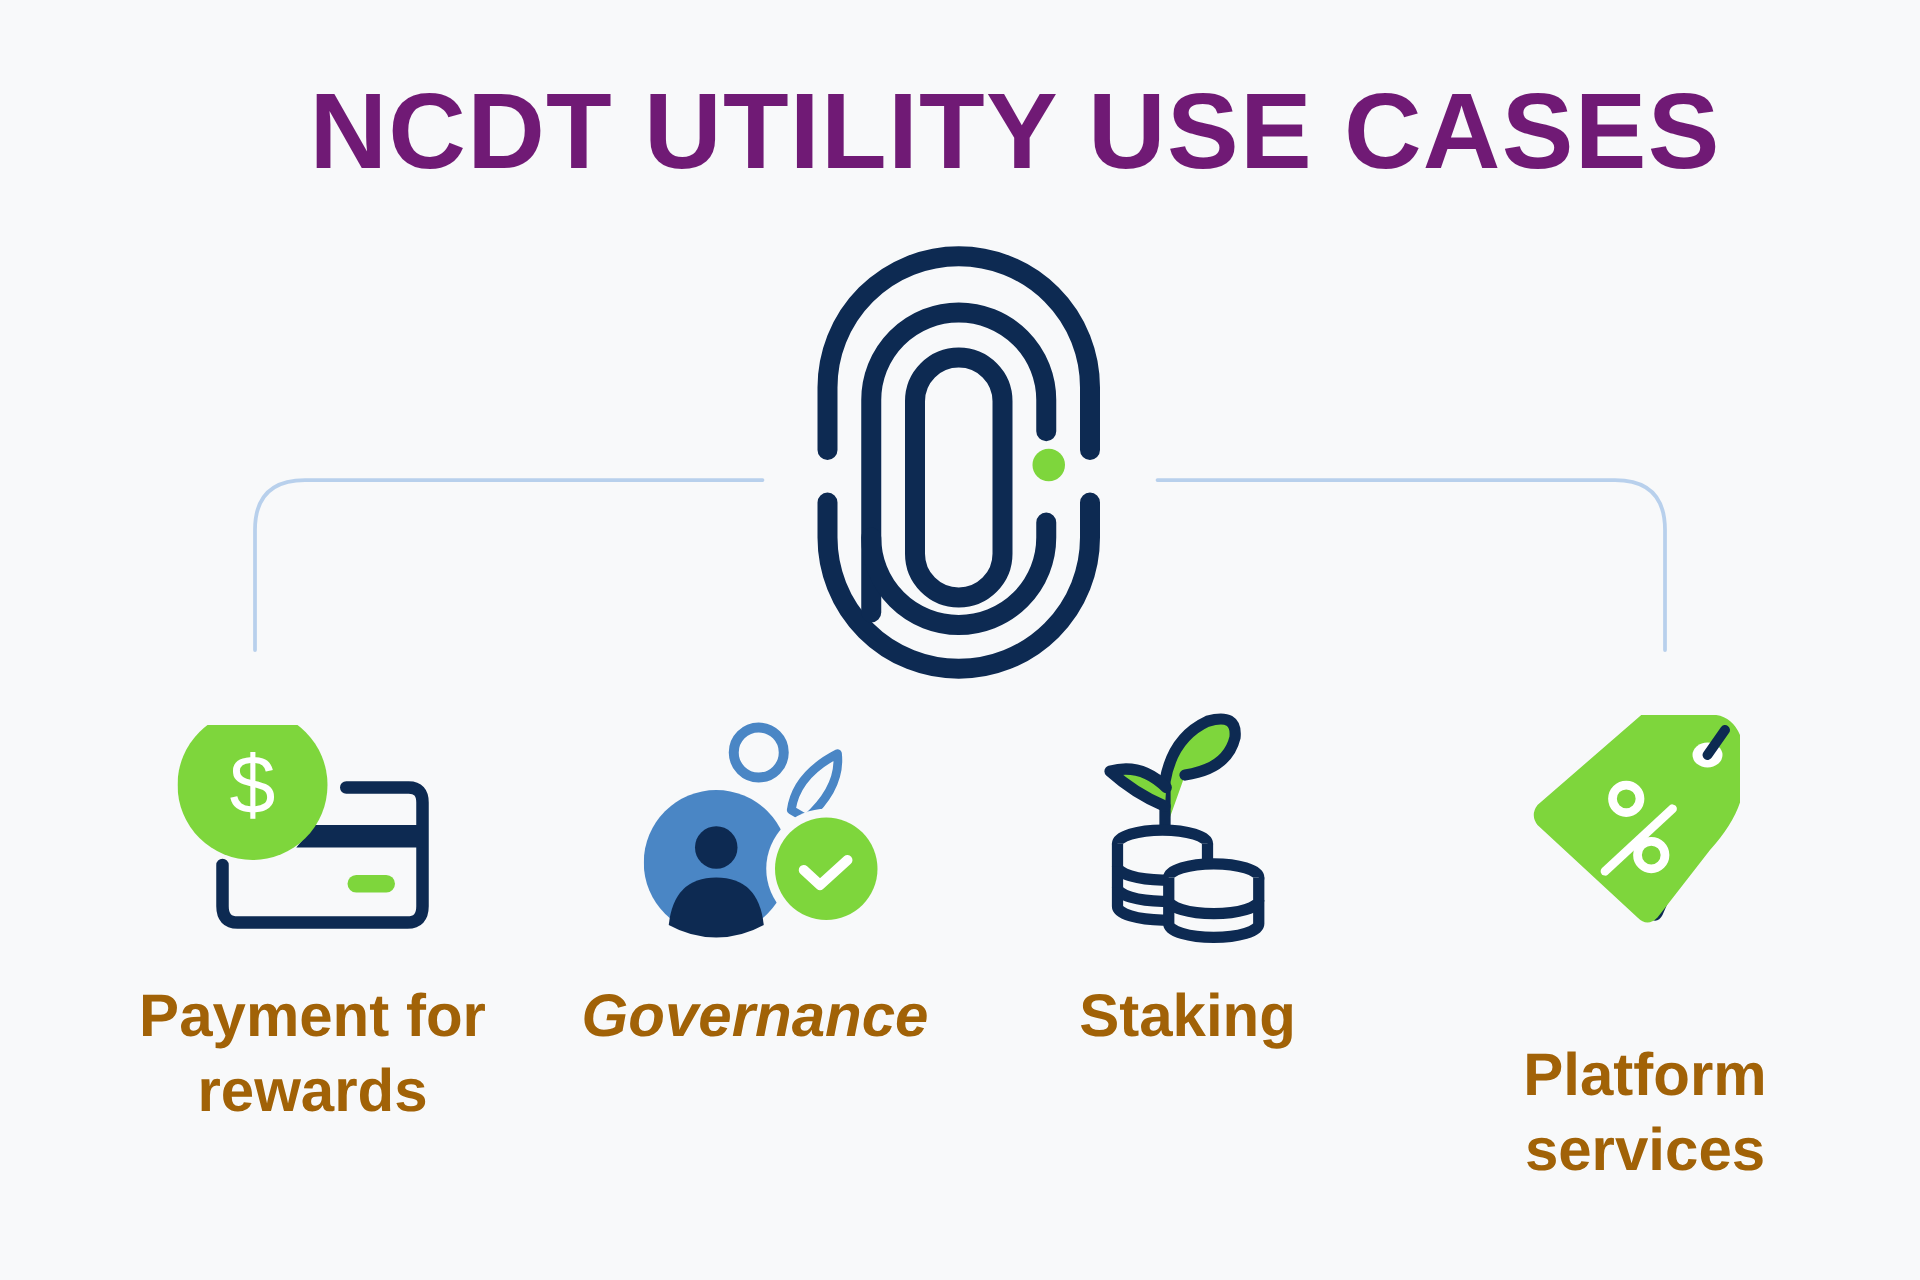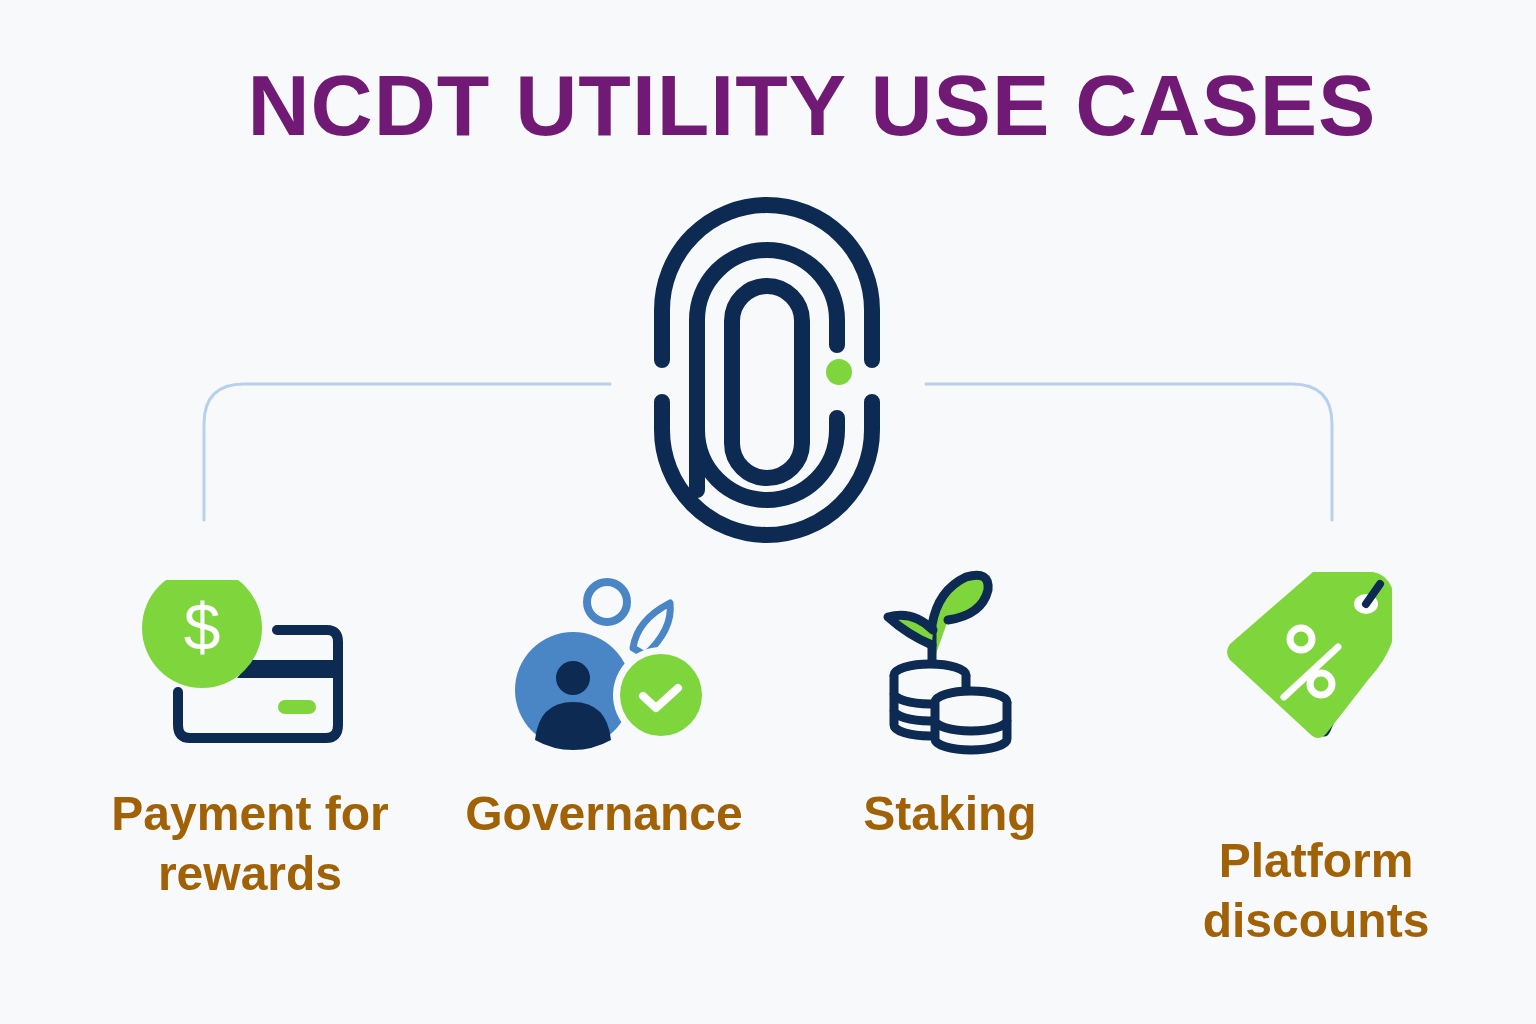--- a/index.html
+++ b/index.html
@@ -102,22 +102,22 @@
   <path d="M148 42 L162 22" stroke="#0d2a52" stroke-width="8" stroke-linecap="round"></path>
   <circle cx="83" cy="77" r="11" fill="none" stroke="#ffffff" stroke-width="7"></circle>
   <circle cx="103" cy="122" r="11" fill="none" stroke="#ffffff" stroke-width="7"></circle>
   <path d="M66 135 L120 85" stroke="#ffffff" stroke-width="7" stroke-linecap="round"></path>
 </svg>
 
 <div class="label" style="left:80px; top:784px;">
   <span>Payment for</span>
   <span>rewards</span>
 </div>
-<div class="label" style="left:434px; top:784px;">
+<div class="label" style="left:434px; top:784px;font-style:italic;">
   <span>Governance</span>
 </div>
 <div class="label" style="left:780px; top:784px;">
   <span>Staking</span>
 </div>
 <div class="label" style="left:1146px; top:784px;margin-top:47px;">
   <span>Platform</span>
-  <span>discounts</span>
+  <span>services</span>
 </div>
 
 </body></html>

